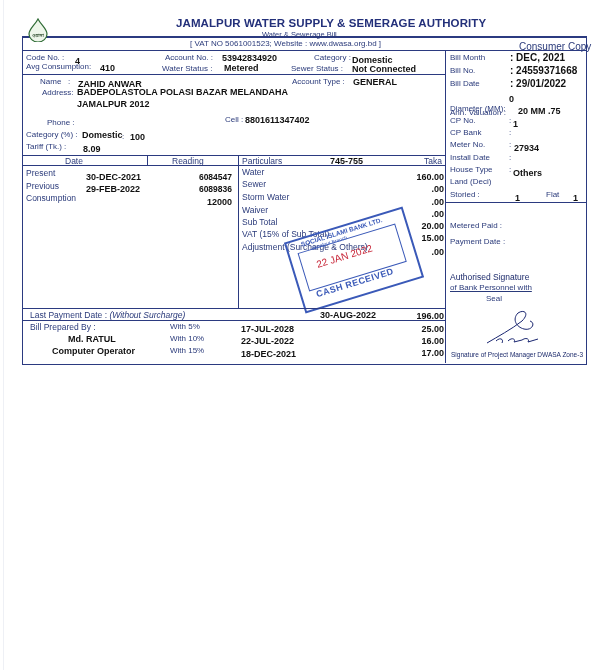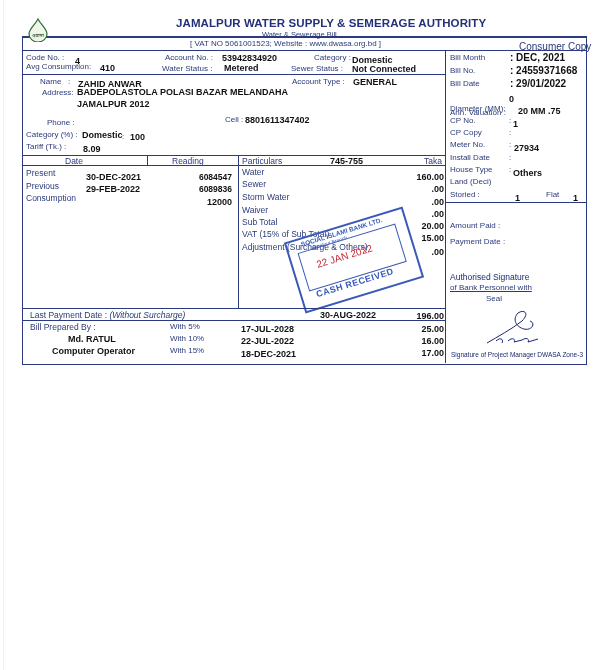--- a/index.html
+++ b/index.html
@@ -87,39 +87,39 @@
     <div class="abs val" style="left:488px;top:50px;font-size:10px;">: <span>24559371668</span></div>
     <div class="abs lbl" style="left:428px;top:64px;">Bill Date</div>
     <div class="abs val" style="left:488px;top:63px;font-size:10px;">: <span>29/01/2022</span></div>
     <div class="abs lbl" style="left:428px;top:77px;margin-top:16px;">Ann. Valuation :</div>
     <div class="abs val" style="left:487px;top:79px;">0</div>
     <div class="abs lbl" style="left:428px;top:89px;">Diameter (MM):</div>
     <div class="abs val" style="left:496px;top:91px;">20 MM .75</div>
     <div class="abs lbl" style="left:428px;top:101px;">CP No.</div>
     <div class="abs lbl" style="left:487px;top:101px;">:</div>
     <div class="abs val" style="left:491px;top:104px;">1</div>
-    <div class="abs lbl" style="left:428px;top:113px;">CP Copy</div>
+    <div class="abs lbl" style="left:428px;top:113px;">CP Bank</div>
     <div class="abs lbl" style="left:487px;top:113px;">:</div>
     <div class="abs lbl" style="left:428px;top:125px;">Meter No.</div>
     <div class="abs lbl" style="left:487px;top:125px;">:</div>
     <div class="abs val" style="left:492px;top:128px;">27934</div>
     <div class="abs lbl" style="left:428px;top:138px;">Install Date</div>
     <div class="abs lbl" style="left:487px;top:138px;">:</div>
     <div class="abs lbl" style="left:428px;top:150px;">House Type</div>
     <div class="abs lbl" style="left:487px;top:150px;">:</div>
     <div class="abs val" style="left:491px;top:153px;">Others</div>
     <div class="abs lbl" style="left:428px;top:162px;">Land (Deci)</div>
     <div class="abs lbl" style="left:428px;top:175px;">Storied :</div>
     <div class="abs val" style="left:493px;top:178px;">1</div>
     <div class="abs lbl" style="left:524px;top:175px;">Flat</div>
     <div class="abs val" style="left:551px;top:178px;">1</div>
   </div>
 
   <div class="line-h" style="left:423px;top:187px;width:142px;"></div>
-  <div class="abs lbl" style="left:428px;top:206px;">Amount Paid  :</div>
+  <div class="abs lbl" style="left:428px;top:206px;">Metered Paid  :</div>
   <div class="abs lbl" style="left:428px;top:222px;">Payment Date :</div>
   <div class="abs" style="left:428px;top:257px;font-size:8.5px;color:#1c2a6b;">Authorised Signature</div>
   <div class="abs lbl" style="left:428px;top:268px;text-decoration:underline;">of Bank Personnel with</div>
   <div class="abs lbl" style="left:464px;top:279px;">Seal</div>
   <svg class="abs" style="left:460px;top:292px;" width="70" height="40" viewBox="0 0 70 40">
     <path d="M5 36 C15 30 30 22 40 14 C48 6 42 2 36 6 C30 12 34 20 42 22 C50 24 54 16 48 14 M14 34 C18 30 22 32 20 36 M26 34 C30 30 34 32 32 35 L40 33 C44 30 48 32 46 35 L56 32" fill="none" stroke="#1a2670" stroke-width="1"></path>
   </svg>
   <div class="abs" style="left:429px;top:336px;font-size:6.5px;color:#1c2a6b;">Signature of Project Manager DWASA Zone-3</div>
 
   <div class="line-h" style="left:0;top:140px;width:423px;"></div>

